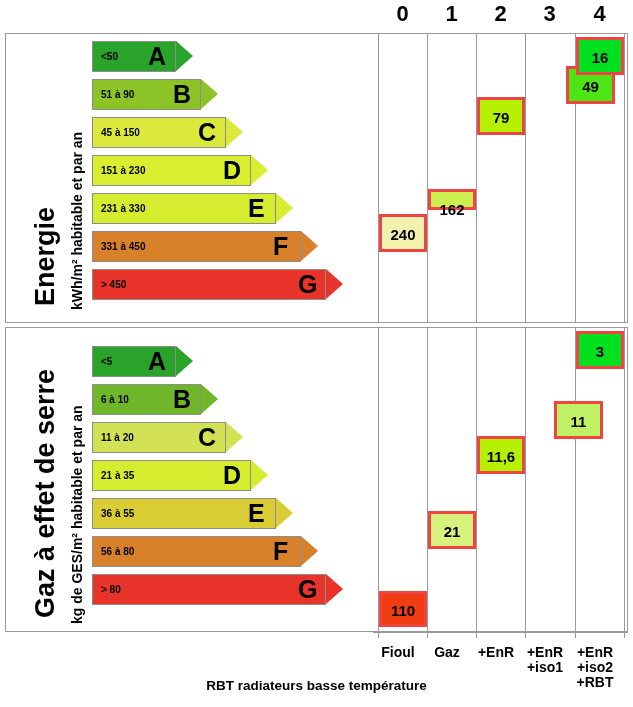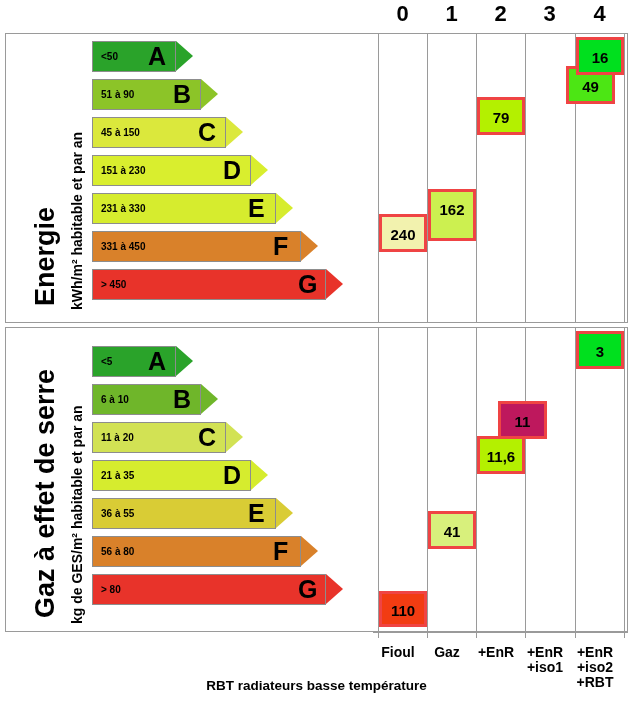--- a/index.html
+++ b/index.html
@@ -117,21 +117,21 @@
   <div class="colgrid" id="energie-cols">
       <div class="colline" style="left: 372px;"></div>
       <div class="colline" style="left: 421px;"></div>
       <div class="colline" style="left: 470px;"></div>
       <div class="colline" style="left: 519px;"></div>
       <div class="colline" style="left: 569px;"></div>
       <div class="colline" style="left: 618px;"></div>
     </div>
   <div id="energie-values">
       <div class="vbox" style="left: 373px; width: 48px; top: 180px; height: 38px; line-height: 36px; background: rgb(242, 242, 174);">240</div>
-      <div class="vbox" style="left: 422px; width: 48px; top: 155px; height: 52px; line-height: 36px; background: rgb(204, 240, 80);">162</div>
+      <div class="vbox" style="left: 422px; width: 48px; top: 155px; height: 21px; line-height: 36px; background: rgb(204, 240, 80);">162</div>
       <div class="vbox" style="left: 471px; width: 48px; top: 63px; height: 38px; line-height: 36px; background: rgb(180, 240, 0);">79</div>
       <div class="vbox" style="left: 520px; width: 49px; top: 32px; height: 38px; line-height: 36px; background: rgb(76, 230, 20); margin-left: 40px;">49</div>
       <div class="vbox" style="left: 570px; width: 48px; top: 3px; height: 38px; line-height: 36px; background: rgb(0, 224, 30);">16</div>
     </div>
 </div>
 
 <div class="panel" id="panel-ges">
   <div class="vtitle vtitle-main" style="left:24px;top:290px">Gaz à effet de serre</div>
   <div class="vtitle vtitle-sub" style="left:63px;top:296px">kg de GES/m² habitable et par an</div>
 
@@ -183,23 +183,23 @@
   <div class="colgrid" id="ges-cols">
       <div class="colline" style="left: 372px;"></div>
       <div class="colline" style="left: 421px;"></div>
       <div class="colline" style="left: 470px;"></div>
       <div class="colline" style="left: 519px;"></div>
       <div class="colline" style="left: 569px;"></div>
       <div class="colline" style="left: 618px;"></div>
     </div>
   <div id="ges-values">
       <div class="vbox" style="left: 373px; width: 48px; top: 263px; height: 36px; line-height: 34px; background: rgb(242, 60, 18);">110</div>
-      <div class="vbox" style="left: 422px; width: 48px; top: 183px; height: 38px; line-height: 36px; background: rgb(216, 240, 124);">41</div>
+      <div class="vbox" style="left: 422px; width: 48px; top: 183px; height: 38px; line-height: 36px; background: rgb(216, 240, 124);">21</div>
       <div class="vbox" style="left: 471px; width: 48px; top: 108px; height: 38px; line-height: 36px; background: rgb(180, 240, 0);">11,6</div>
-      <div class="vbox" style="left: 492px; width: 49px; top: 73px; height: 38px; line-height: 36px; background: #be185d;">11</div>
+      <div class="vbox" style="left: 548px; width: 49px; top: 73px; height: 38px; line-height: 36px; background: #bef264;">11</div>
       <div class="vbox" style="left: 570px; width: 48px; top: 3px; height: 38px; line-height: 36px; background: rgb(0, 224, 30);">3</div>
     </div>
 </div>
 
 <div id="axis"></div>
 <div id="ticks">
     <div class="tick" style="left: 378px;"></div>
     <div class="tick" style="left: 427px;"></div>
     <div class="tick" style="left: 476px;"></div>
     <div class="tick" style="left: 525px;"></div>

